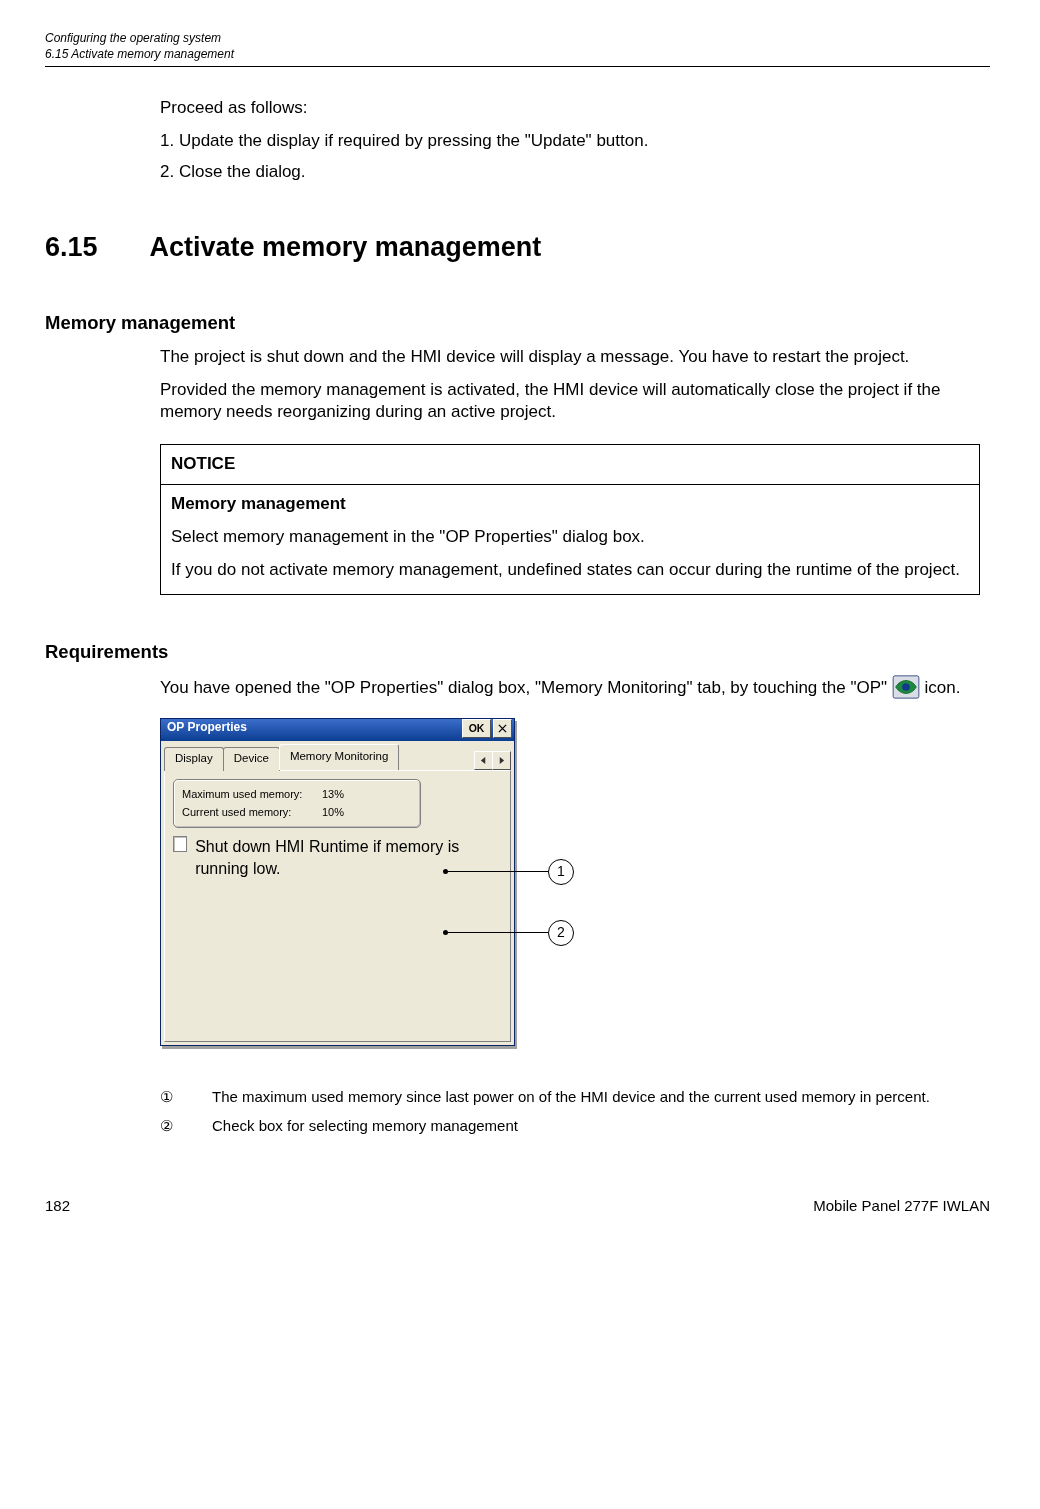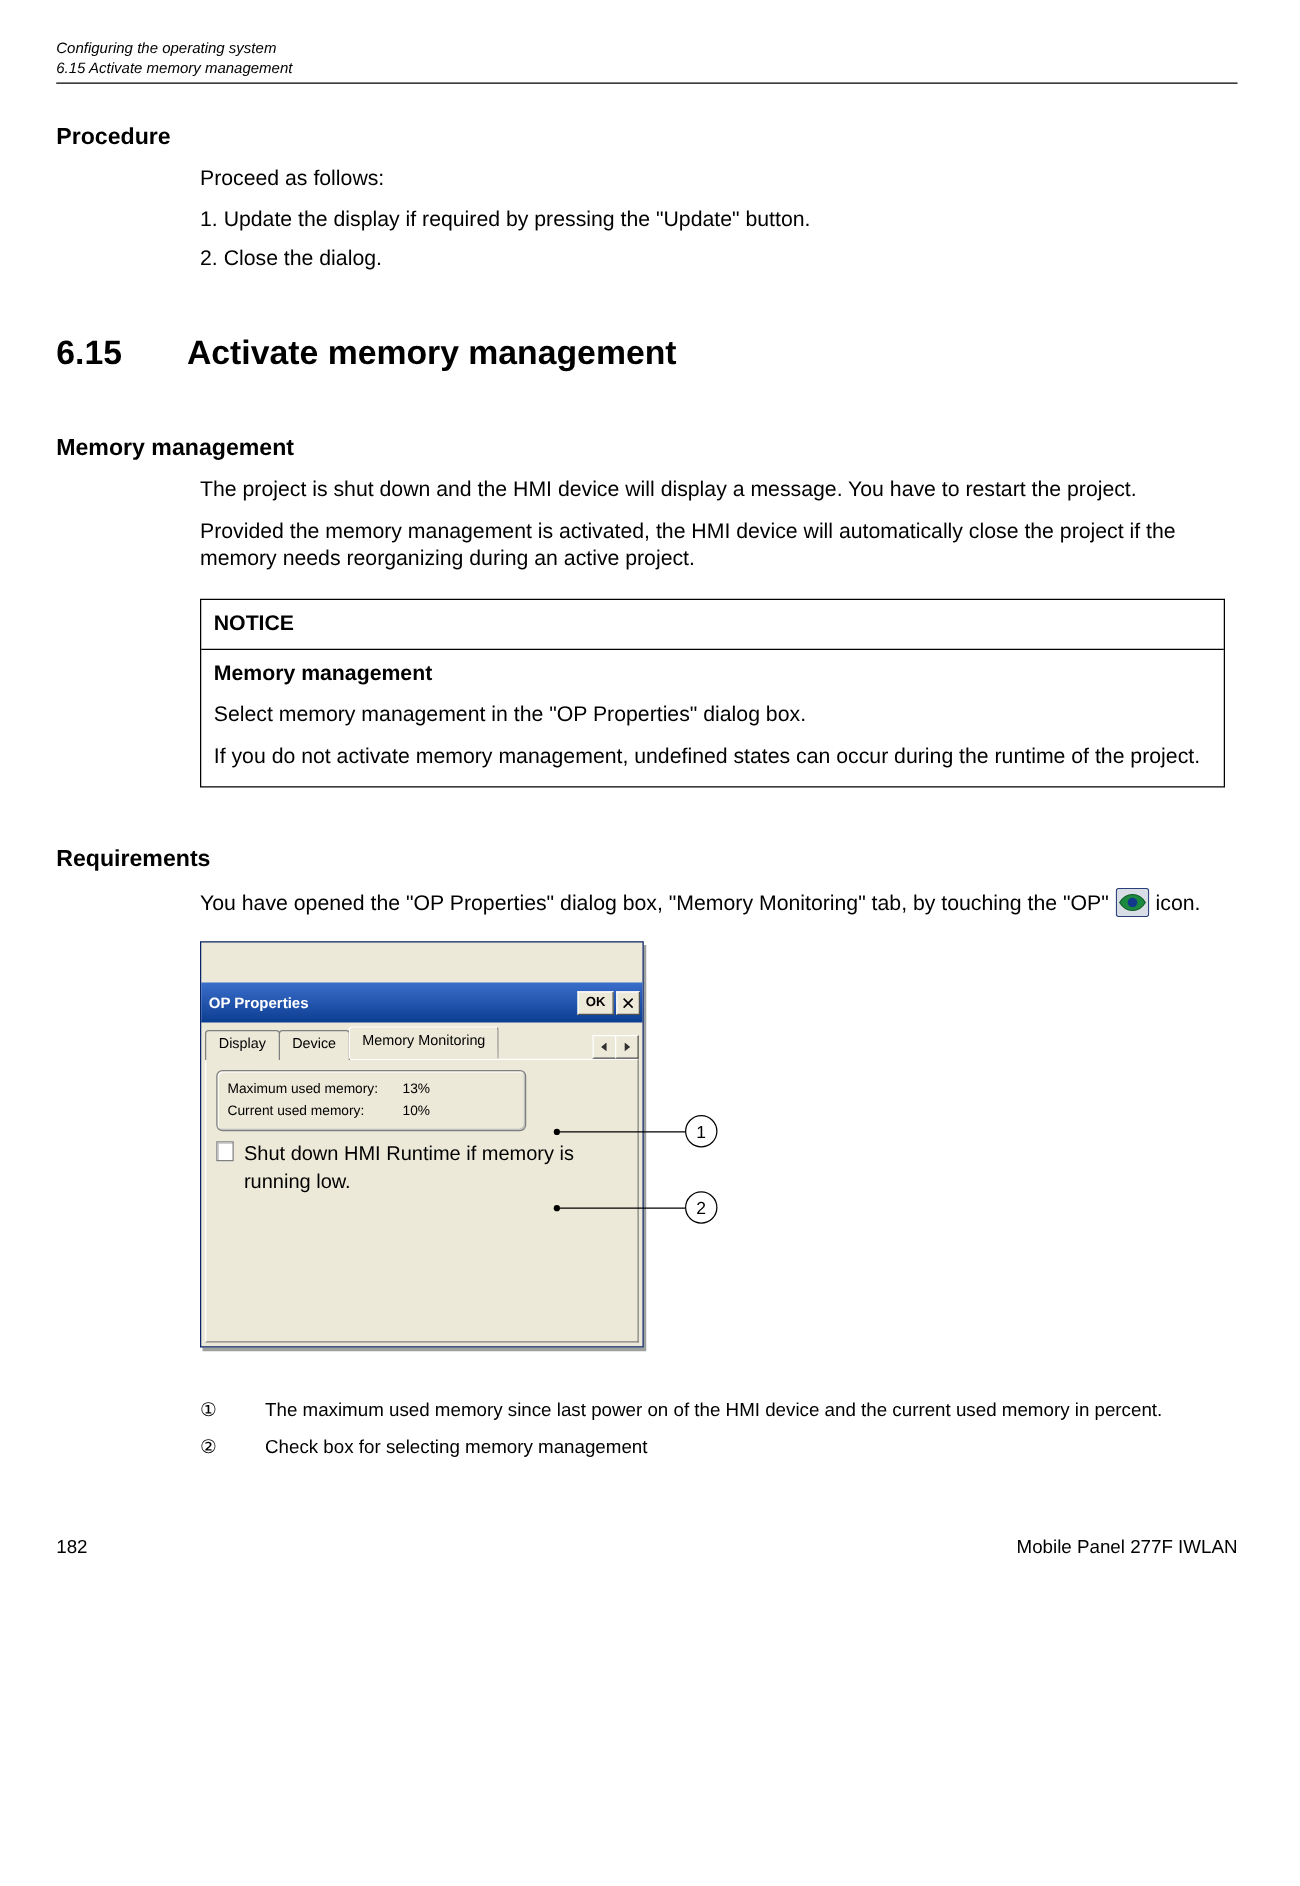--- a/index.html
+++ b/index.html
@@ -89,28 +89,27 @@
     width: 353px;
     font-family: Tahoma, Arial, sans-serif;
     font-size: 12px;
     color: #000;
     border: 1px solid #0a246a;
     background: #ece9d8;
     box-shadow: 2px 3px 0 #9fa19f;
   }
   .titlebar {
     display:flex;
-    align-items:center;
-    height:32px;
+    align-items:flex-start;
+    height:22px;
     background: linear-gradient(180deg,#3b6ecb,#0b3d91);
     color:#fff;
     font-weight:bold;
     font-size:12px;
     padding:0 2px 0 6px;
-    margin-top:32px;
   }
   .titlebar .spacer { flex:1; }
   .winbtn {
     display:flex;
     align-items:center;
     justify-content:center;
     height:17px;
     font-size:11px;
     font-weight:bold;
     color:#000;
@@ -175,21 +174,21 @@
     color:#303030;
     margin-left:-1px;
   }
   .tab-body {
     border:1px solid #fff;
     border-top-color:#fff;
     border-right-color:#808080;
     border-bottom-color:#808080;
     margin:0 3px 3px 3px;
     background:#ece9d8;
-    height:227px;
+    height:272px;
     padding:8px;
     box-sizing:border-box;
   }
   .mem-box {
     border:1px solid #808080;
     border-radius:5px;
     padding:6px 8px;
     font-size:11px;
     line-height:1.6;
     width:230px;
@@ -269,21 +268,20 @@
 </style>
 </head>
 <body>
 
 <div class="page">
 
   <div class="hdr-italic">Configuring the operating system</div>
   <div class="hdr-italic">6.15 Activate memory management</div>
   <hr class="hdr-line">
 
-  <div class="h2">Procedure</div>
   <div class="indent">
     <p class="para">Proceed as follows:</p>
     <ul class="ol">
       <li>1.  Update the display if required by pressing the "Update" button.</li>
       <li>2.  Close the dialog.</li>
     </ul>
   </div>
 
   <div class="section-gap"></div>
 

